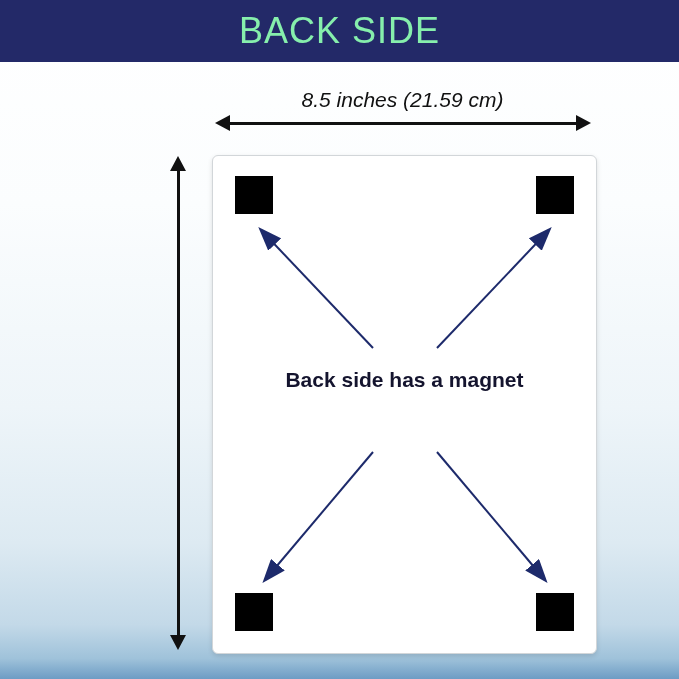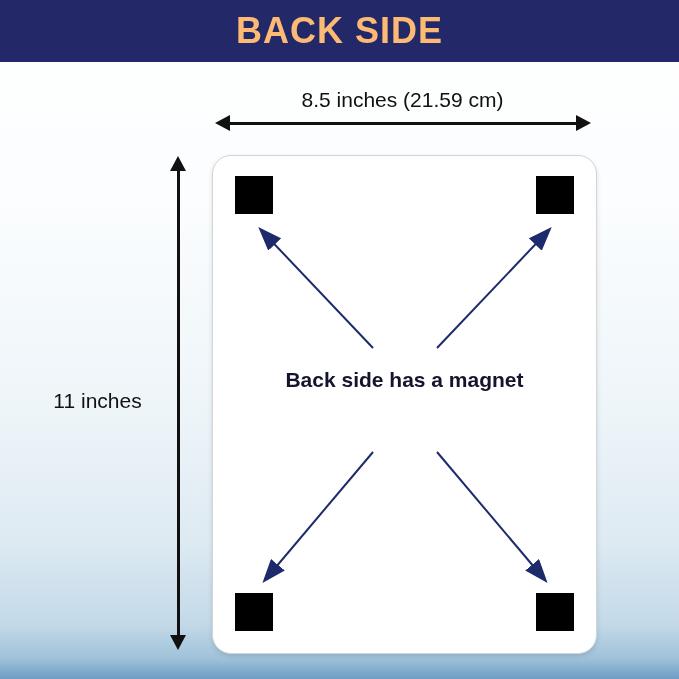--- a/index.html
+++ b/index.html
@@ -27,36 +27,37 @@
     position: absolute;
     left: 0; top: 0;
     width: 100%;
     height: 62px;
     background: #232968;
     display: flex;
     align-items: center;
     justify-content: center;
   }
   .banner-title {
-    color: #fdba74;
+    color: #86efac;
     font-size: 36px;
-    font-weight: 700;
+    font-weight: 400;
     letter-spacing: 1px;
     text-align: right;
   }
 
   
   .width-label {
     position: absolute;
     left: 210px;
     top: 88px;
     width: 385px;
     text-align: center;
     font-size: 21px;
     color: #111111;
+    font-style: italic;
   }
   .h-arrow {
     position: absolute;
     left: 215px;
     top: 115px;
     width: 376px;
     height: 16px;
   }
   .h-arrow .line {
     position: absolute;
@@ -126,21 +127,21 @@
 
   
   .card {
     position: absolute;
     left: 212px;
     top: 155px;
     width: 383px;
     height: 497px;
     background: #ffffff;
     border: 1px solid #d2d6d9;
-    border-radius: 19px;
+    border-radius: 6px;
     box-shadow: 0 2px 5px rgba(0,0,0,0.12);
   }
   .magnet {
     position: absolute;
     width: 38px;
     height: 38px;
     background: #000000;
   }
   .magnet.tl { left: 22px; top: 20px; }
   .magnet.tr { right: 22px; top: 20px; }
@@ -181,21 +182,20 @@
   <div class="tri-right"></div>
 </div>
 
 <div class="v-arrow">
   <div class="tri-up"></div>
   <div class="line"></div>
   <div class="tri-down"></div>
 </div>
 
 <div class="height-label">
-  <div>11 inches</div>
 </div>
 
 <div class="card">
   <div class="magnet tl"></div>
   <div class="magnet tr"></div>
   <div class="magnet bl"></div>
   <div class="magnet br"></div>
 
   <svg class="arrows-svg" viewBox="0 0 383 497" xmlns="http://www.w3.org/2000/svg">
     <defs>

